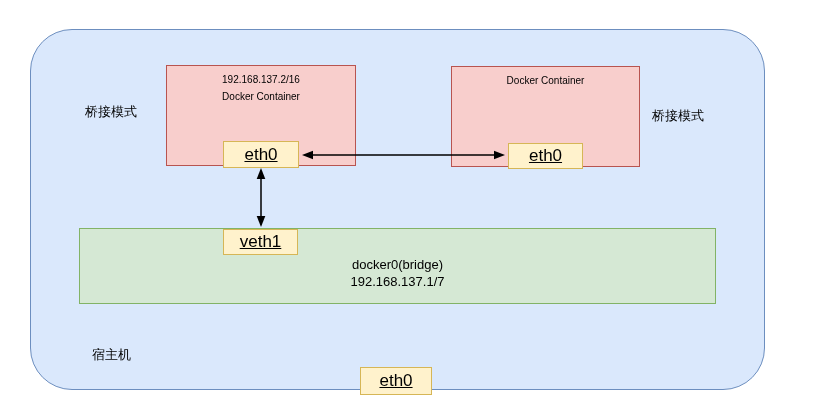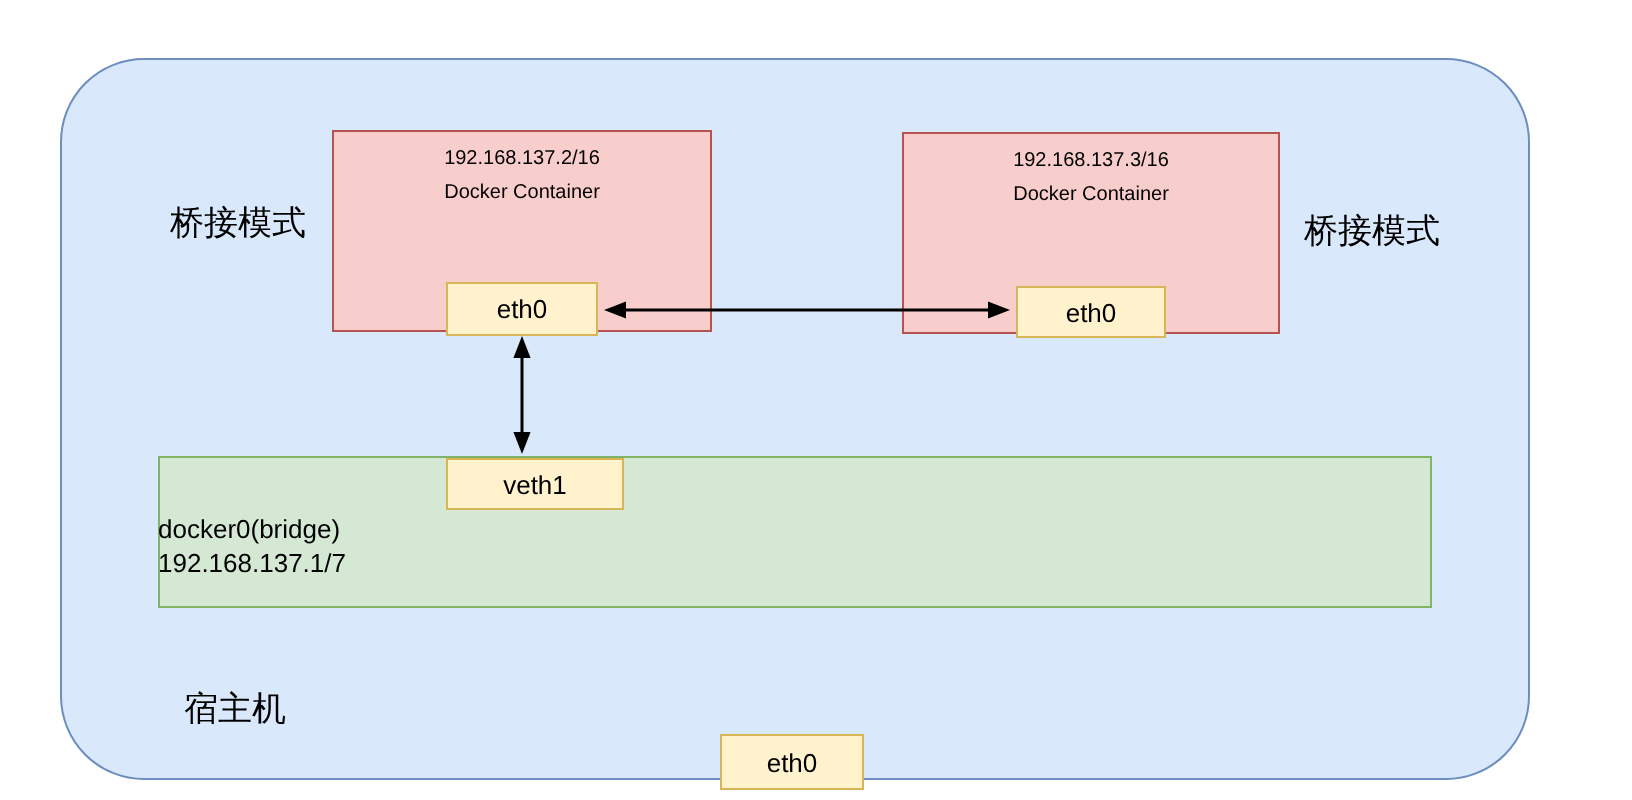--- a/index.html
+++ b/index.html
@@ -28,33 +28,34 @@
   }
   .container-box.c1{ left:166px; top:65px; }
   .container-box.c2{ left:451px; top:66px; width:189px; }
   .bridge-box{
     position:absolute; left:79px; top:228px; width:637px; height:76px;
     background:var(--bridge-fill); border:1.5px solid var(--bridge-stroke);
     box-sizing:border-box;
   }
   .bridge-text{
     position:absolute; left:79px; top:256px; width:637px;
-    font-size:13px; line-height:17px;
+    text-align:center; font-size:13px; line-height:17px;
   }
   .chip{
     position:absolute; background:var(--chip-fill);
     border:1.5px solid var(--chip-stroke); box-sizing:border-box;
     display:flex; align-items:center; justify-content:center;
-    font-size:13px;
+    font-size:17px;
+    text-decoration:underline;
   }
   .chip.eth0-c1{ left:223px; top:141px; width:76px; height:27px; }
   .chip.eth0-c2{ left:508px; top:143px; width:75px; height:26px; }
-  .chip.veth1  { left:223px; top:229px; width:89px; height:26px; }
+  .chip.veth1  { left:223px; top:229px; width:75px; height:26px; }
   .chip.eth0-host{ left:360px; top:367px; width:72px; height:28px; }
-  .side-label{ position:absolute; font-size:17px; line-height:15px; white-space:nowrap; }
+  .side-label{ position:absolute; font-size:13px; line-height:15px; white-space:nowrap; }
   .label-bridge-mode{ left:85px; top:104px; }
   .label-container-mode{ left:652px; top:108px; }
   .label-host{ left:92px; top:347px; }
   .arrows{
     position:absolute; left:0; top:0; width:816px; height:400px;
     pointer-events:none;
   }
   .arrows line{ stroke:var(--arrow); stroke-width:1.5px; }
   .arrows polygon{ fill:var(--arrow); }
 </style>
@@ -68,21 +69,20 @@
   <div class="side-label label-bridge-mode">桥接模式</div>
   <div class="side-label label-container-mode">桥接模式</div>
   <div class="side-label label-host">宿主机</div>
 
   <div class="container-box c1">
     <div>192.168.137.2/16</div>
     <div>Docker Container</div>
   </div>
 
   <div class="container-box c2">
-    <div>192.168.137.3/16</div>
     <div>Docker Container</div>
   </div>
 
   <div class="bridge-box"></div>
   <div class="bridge-text">
     <div>docker0(bridge)</div>
     <div>192.168.137.1/7</div>
   </div>
 
   <svg class="arrows" viewBox="0 0 816 400" xmlns="http://www.w3.org/2000/svg">

